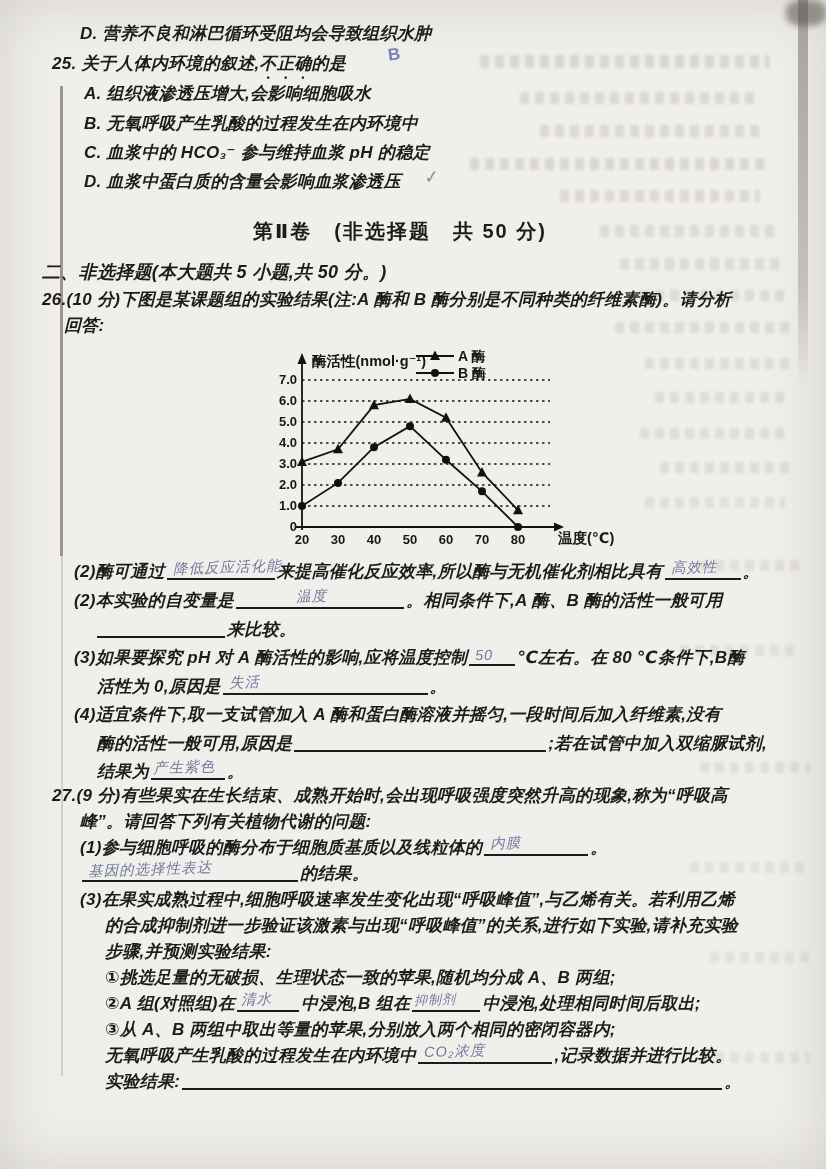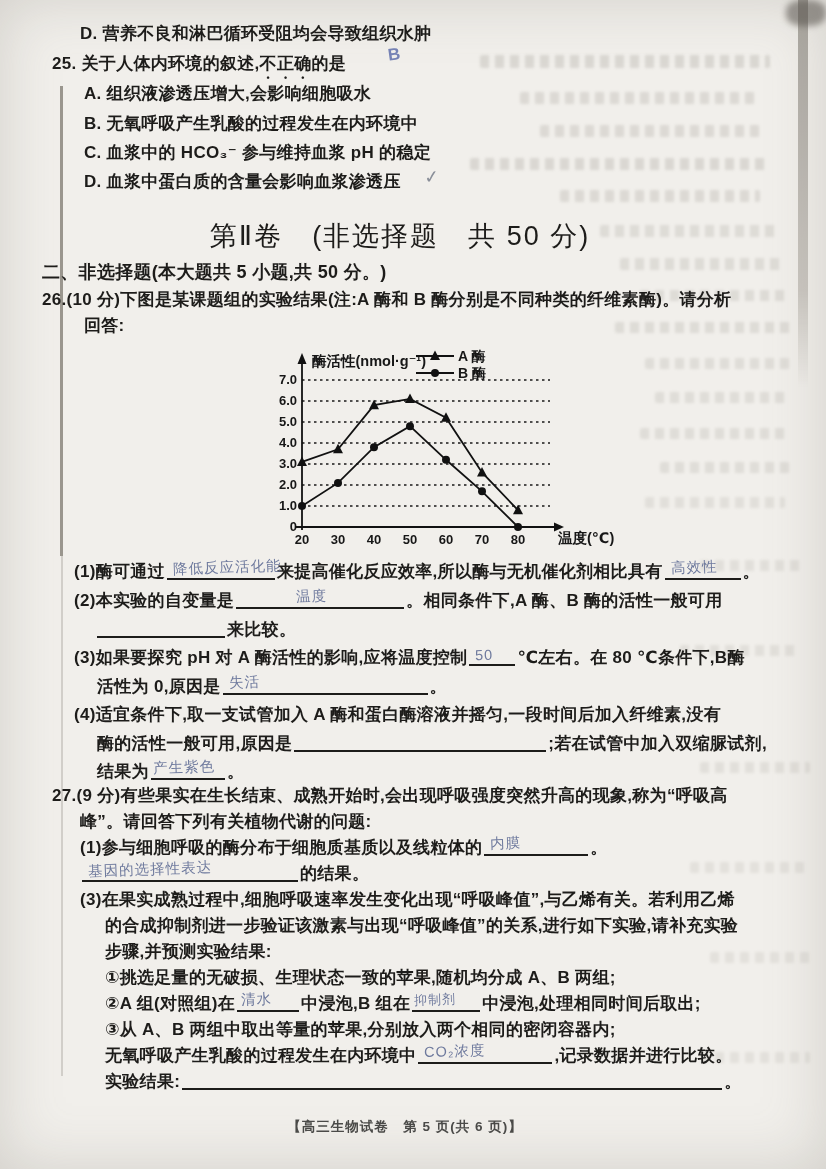--- a/index.html
+++ b/index.html
@@ -12,27 +12,28 @@
     font-family:"Liberation Sans","DejaVu Sans",sans-serif;
     color:#1d1c1a;
     box-shadow:inset 0 0 60px rgba(120,115,105,.25);
   }
   .line{
     position:absolute;
     white-space:nowrap;
     font-size:17px;
     font-weight:600;
     letter-spacing:.3px;
+    font-style:italic;
   }
   .title{
     position:absolute;
     left:0;width:800px;
     text-align:center;
-    font-size:27px;
-    font-weight:400;
+    font-size:20px;
+    font-weight:700;
     letter-spacing:2px;
   }
   .bold19{font-size:18px;font-weight:700;}
   .emph{
     text-emphasis:filled dot #1d1c1a;
     -webkit-text-emphasis:filled dot #1d1c1a;
     text-emphasis-position:under right;
     text-align:center;
     -webkit-text-emphasis-position:under;
   }
@@ -153,21 +154,21 @@
   <div class="line" style="left:84px;top:112px"><span>B. 无氧呼吸产生乳酸的过程发生在内环境中</span></div>
   <div class="line" style="left:84px;top:82px"><span>A. 组织液渗透压增大,会影响细胞吸水</span></div>
   <div class="line" style="left:84px;top:170px"><span>D. 血浆中蛋白质的含量会影响血浆渗透压</span></div>
   <div class="line" style="left:84px;top:141px"><span>C. 血浆中的 HCO₃⁻ 参与维持血浆 pH 的稳定</span></div>
   <div class="hw-check" style="left:424px;top:166px">✓</div>
 
   <div class="title" style="top:218px">第Ⅱ卷　(非选择题　共 50 分)</div>
   <div class="line bold19" style="left:42px;top:260px">二、非选择题(本大题共 5 小题,共 50 分。)</div>
 
   <div class="line" style="left:42px;top:288px"><span>26.(10 分)下图是某课题组的实验结果(注:A 酶和 B 酶分别是不同种类的纤维素酶)。请分析</span></div>
-  <div class="line" style="left:84px;top:314px"><span>回答:</span></div>
+  <div class="line" style="left:64px;top:314px"><span>回答:</span></div>
 
   <svg style="position:absolute;left:266px;top:342px" width="360" height="220" viewBox="0 0 360 220">
       <text x="46" y="24" font-size="14.5">酶活性(nmol·g⁻¹)</text>
       <text class="tick" x="31" y="189" text-anchor="end">0</text>
       <line class="grid" x1="36" x2="284" y1="164" y2="164"></line>
       <text class="tick" x="31" y="168" text-anchor="end">1.0</text>
       <line class="grid" x1="36" x2="284" y1="143" y2="143"></line>
       <text class="tick" x="31" y="147" text-anchor="end">2.0</text>
       <line class="grid" x1="36" x2="284" y1="122" y2="122"></line>
       <text class="tick" x="31" y="126" text-anchor="end">3.0</text>
@@ -209,21 +210,21 @@
       <circle cx="144" cy="84.2" r="4"></circle>
       <circle cx="180" cy="117.8" r="4"></circle>
       <circle cx="216" cy="149.3" r="4"></circle>
       <circle cx="252" cy="185" r="4"></circle>
       <line class="pline" x1="150" y1="31" x2="188" y2="31"></line>
       <circle cx="169" cy="31" r="4"></circle>
       <text x="192" y="36" font-size="14">B 酶</text>
     </svg>
 
   <div class="line" style="left:74px;top:560px">
-    <span>(1)酶可通过</span><span class="blank" style="width:108px"><span class="hw">降低反应活化能</span></span><span>来提高催化反应效率,所以酶与无机催化剂相比具有</span><span class="blank" style="width:76px"><span class="hw">高效性</span></span><span>。</span>
+    <span>(2)酶可通过</span><span class="blank" style="width:108px"><span class="hw">降低反应活化能</span></span><span>来提高催化反应效率,所以酶与无机催化剂相比具有</span><span class="blank" style="width:76px"><span class="hw">高效性</span></span><span>。</span>
   </div>
 
   <div class="line" style="left:74px;top:589px">
     <span>(2)本实验的自变量是</span><span class="blank" style="width:168px"><span class="hw" style="left:60px">温度</span></span><span>。相同条件下,A 酶、B 酶的活性一般可用</span>
   </div>
   <div class="line" style="left:95px;top:618px">
     <span class="blank" style="width:128px"></span><span>来比较。</span>
   </div>
 
   <div class="line" style="left:74px;top:646px">
@@ -265,15 +266,14 @@
   <div class="line" style="left:105px;top:1018px"><span>③从 A、B 两组中取出等量的苹果,分别放入两个相同的密闭容器内;</span></div>
 
   <div class="line" style="left:105px;top:1044px">
     <span>无氧呼吸产生乳酸的过程发生在内环境中</span><span class="blank" style="width:134px"><span class="hw">CO₂浓度</span></span><span>,记录数据并进行比较。</span>
   </div>
 
   <div class="line" style="left:105px;top:1070px">
     <span>实验结果:</span><span class="blank" style="width:540px"></span><span>。</span>
   </div>
 
-  <div class="footer" style="top:1118px">【高三生物试卷　第 5 页(共 6 页)】</div>
 
 </div>
 
 </body></html>

